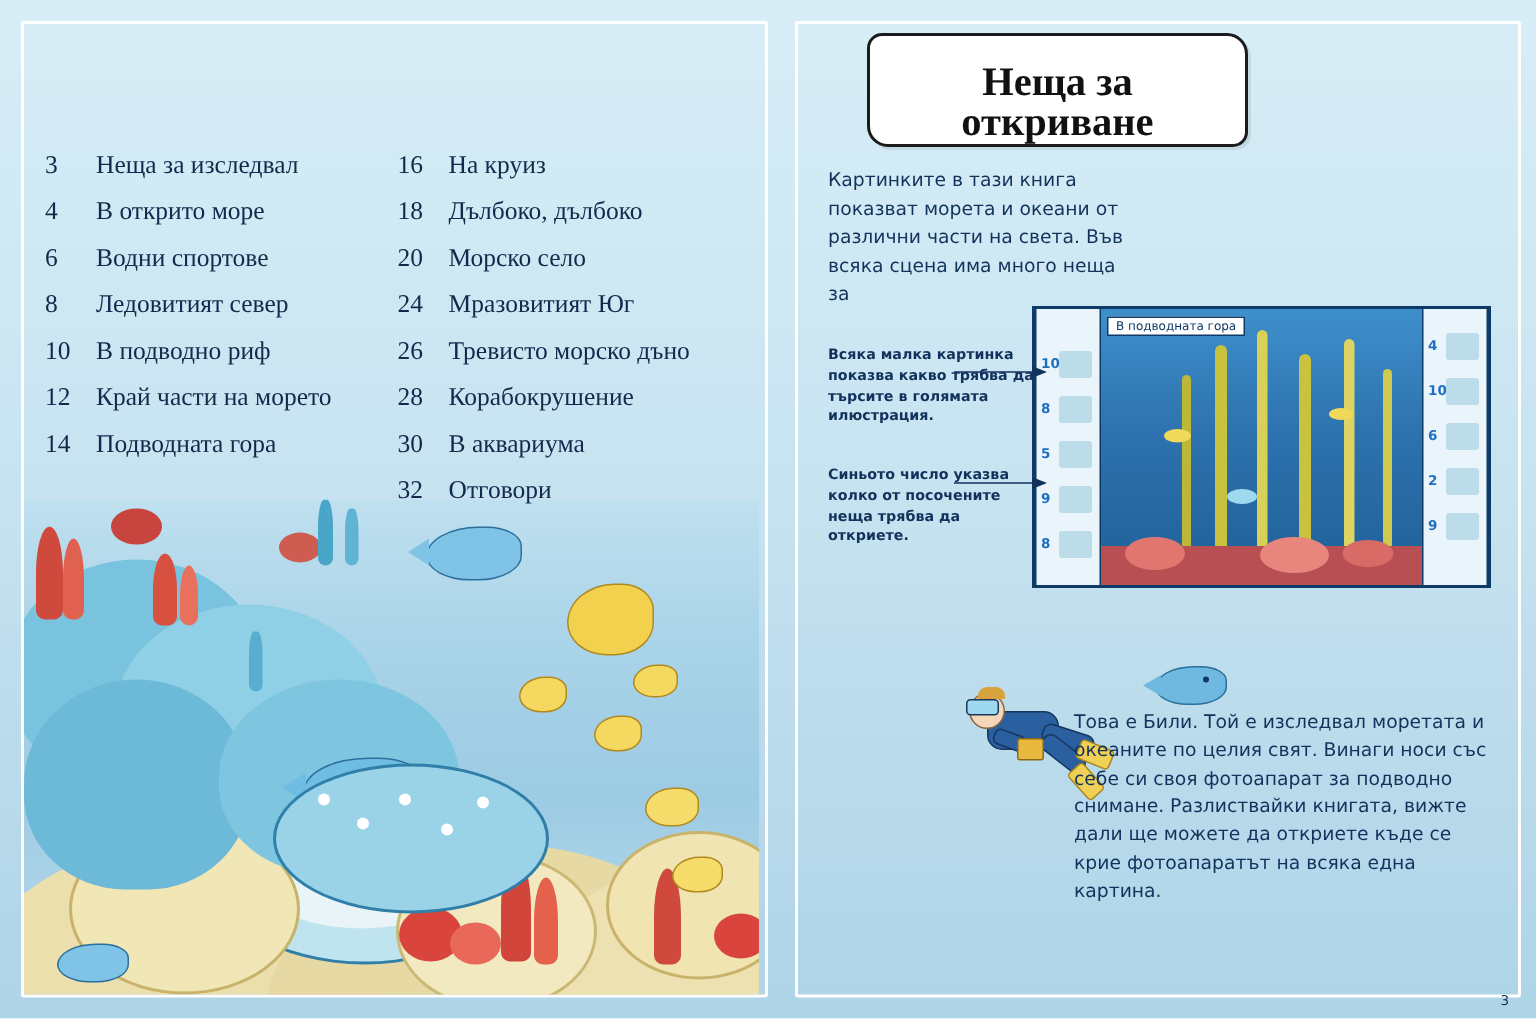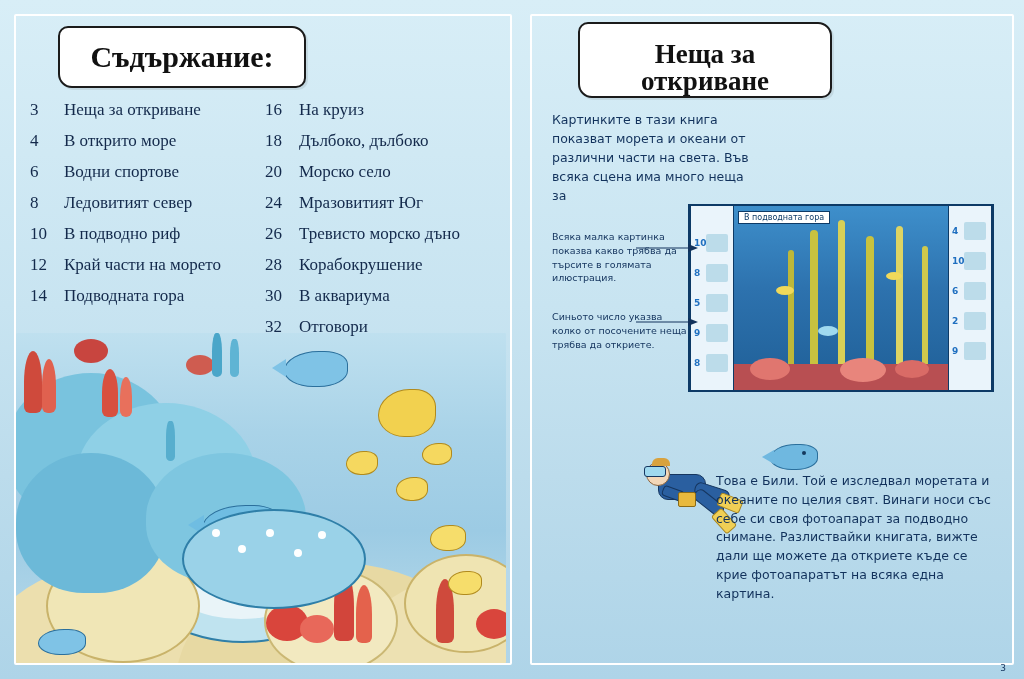--- a/index.html
+++ b/index.html
@@ -126,20 +126,21 @@
     line-height: 1.52;
     color: #12325c;
   }
   .callout {
     position: absolute;
     font-family: "DejaVu Sans", sans-serif;
     font-size: 9.5px;
     line-height: 1.45;
     color: #12325c;
     width: 140px;
+    font-weight: bold;
   }
   .leader {
     position: absolute;
     height: 1px;
     background: #12325c;
   }
   
   .inset {
     position: absolute;
     border: 2px solid #0d3a66;
@@ -268,29 +269,26 @@
     <div class="blob" style="left:222px; top:212px; width:8px; height:8px; background:#ffffff;"></div>
     <div class="blob" style="left:250px; top:196px; width:8px; height:8px; background:#ffffff;"></div>
     <div class="blob" style="left:278px; top:216px; width:8px; height:8px; background:#ffffff;"></div>
     <div class="blob" style="left:302px; top:198px; width:8px; height:8px; background:#ffffff;"></div>
 
     <div class="weed" style="left:196px; top:0px; width:10px; height:44px; background:#4aa6c9;"></div>
     <div class="weed" style="left:214px; top:6px; width:9px; height:38px; background:#5fb4d4;"></div>
     <div class="weed" style="left:150px; top:88px; width:9px; height:40px; background:#57aece;"></div>
   </div>
 
-  <div class="title-box" style="left:58px; top:26px; width:244px; height:58px;">
-    <span class="title-text" style="font-size:30px;">Съдържание:</span>
-  </div>
 
   <div class="toc">
     <div class="toc-col">
       <div class="toc-row">
         <span class="toc-num">3</span>
-        <span class="toc-label">Неща за откриване</span>
+        <span class="toc-label">Неща за изследвал</span>
       </div>
       <div class="toc-row">
         <span class="toc-num">4</span>
         <span class="toc-label">В открито море</span>
       </div>
       <div class="toc-row">
         <span class="toc-num">6</span>
         <span class="toc-label">Водни спортове</span>
       </div>
       <div class="toc-row">

